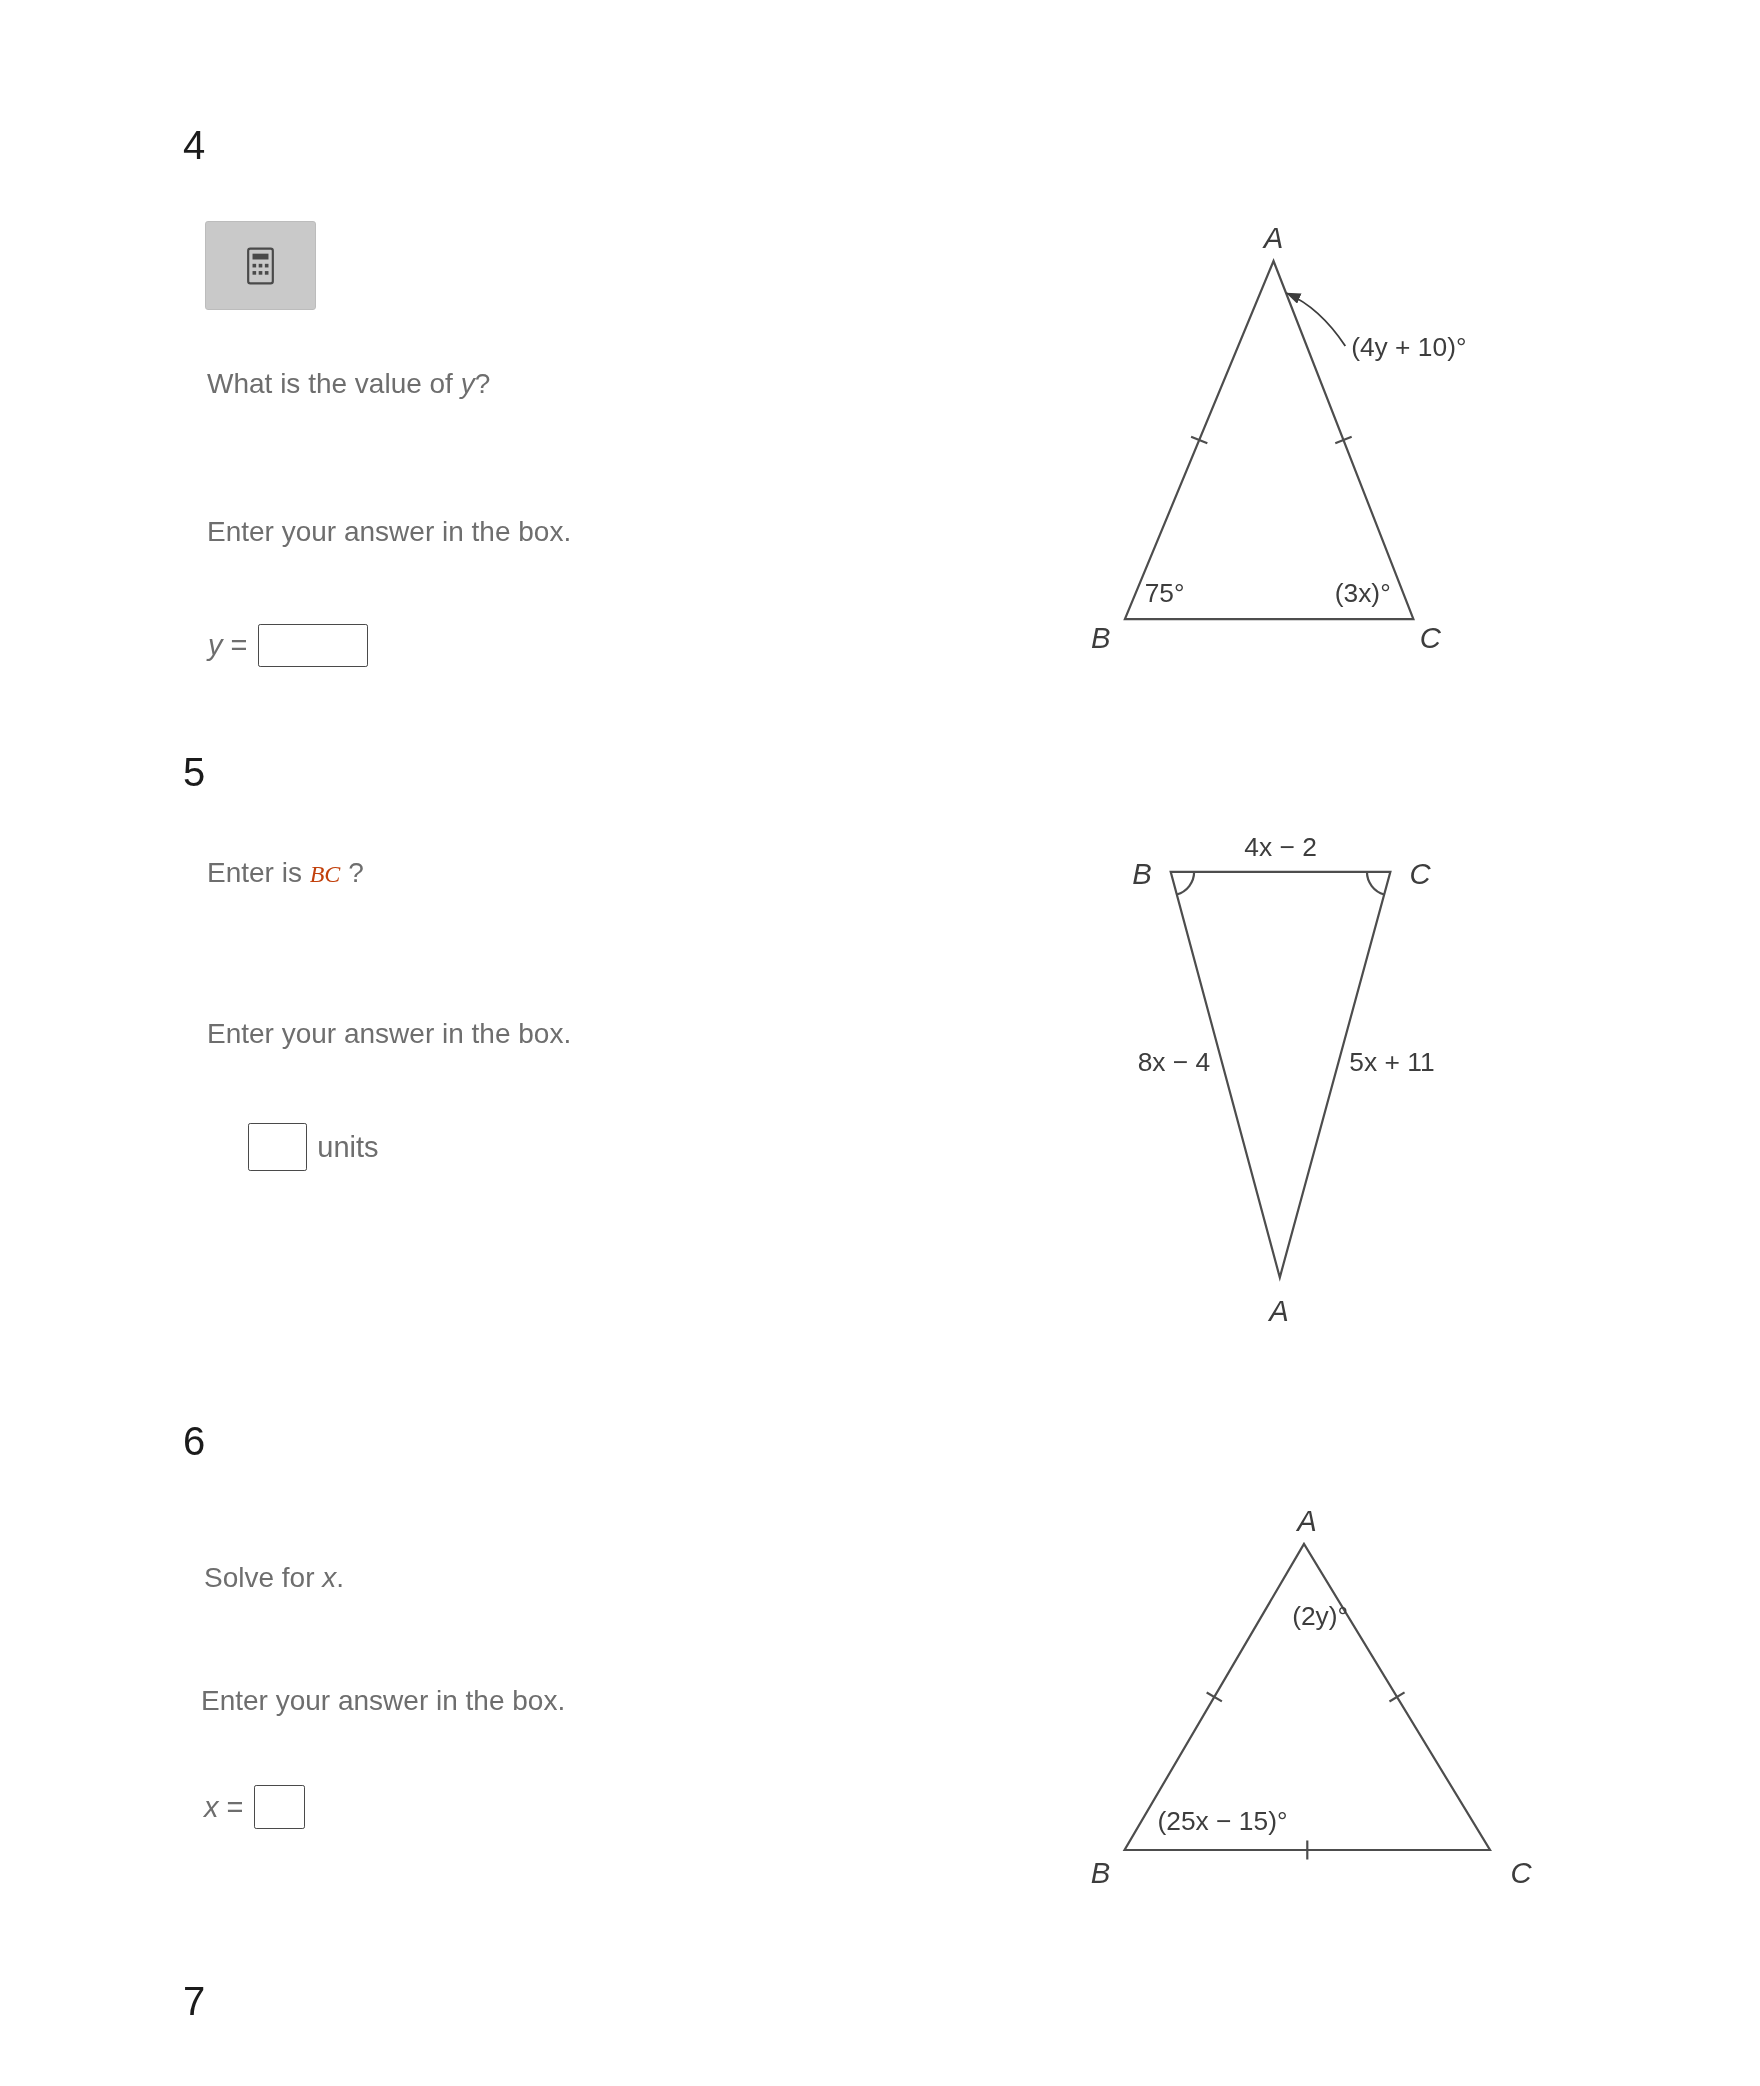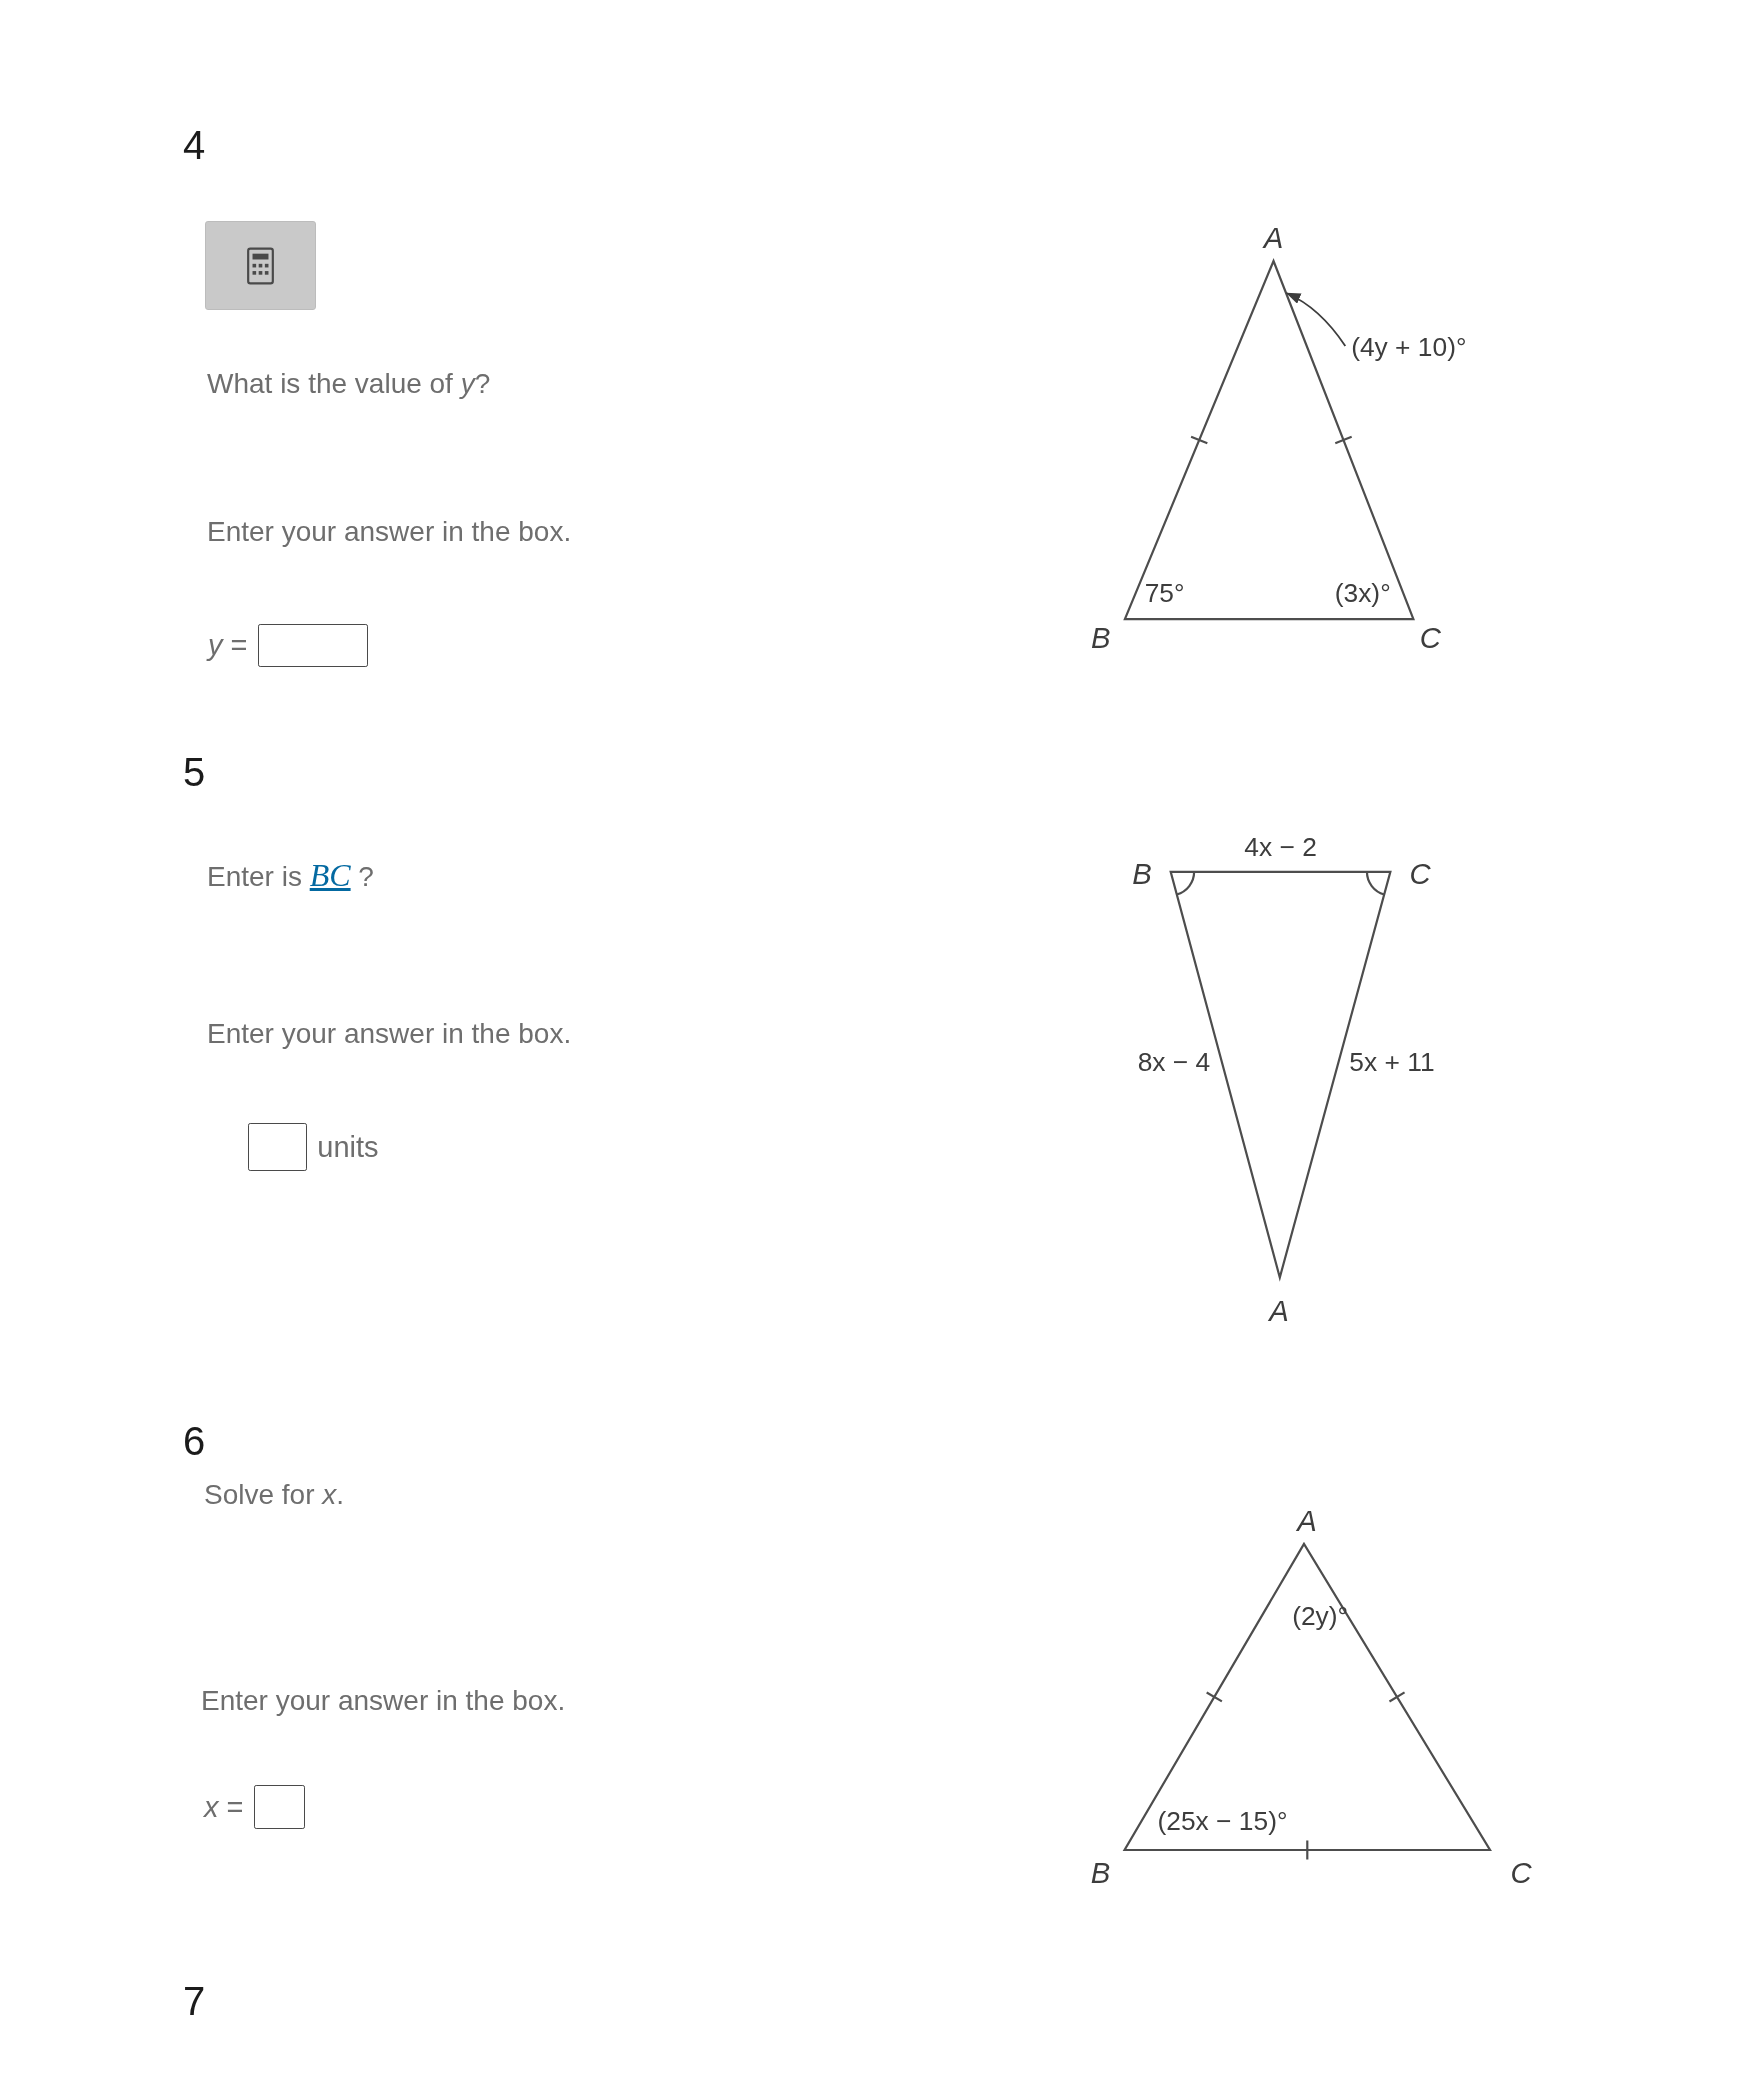--- a/index.html
+++ b/index.html
@@ -22,23 +22,22 @@
   .prompt, .instruction {
     position: absolute;
     font-size: 28px;
     color: #6e6e6e;
     margin-top: 16px;
   }
   .prompt .var { font-style: italic; }
   .prompt .serif-var {
     font-family: "Liberation Serif", serif;
     font-style: italic;
-    font-size: 32px;
-    color: #0369a1;
-    text-decoration: underline;
+    font-size: 24px;
+    color: #c2410c;
   }
   .answer-row {
     position: absolute;
     display: flex;
     align-items: center;
     gap: 10.3px;
     font-size: 29px;
     color: #6e6e6e;
   }
   .answer-row .var { font-style: italic; }
@@ -141,21 +140,21 @@
     <text class="vlabel" x="132" y="96" text-anchor="end">B</text>
     <text class="vlabel" x="484" y="96" text-anchor="start">C</text>
     <text class="vlabel" x="306" y="694" text-anchor="middle">A</text>
     <text class="expr" x="308" y="58" text-anchor="middle">4x − 2</text>
     <text class="expr" x="212" y="352" text-anchor="end">8x − 4</text>
     <text class="expr" x="402" y="352" text-anchor="start">5x + 11</text>
   </svg>
 
   <div class="qnum" style="left:183px; top:1419px;">6</div>
 
-  <div class="prompt" style="left:204px; top:1463px;text-align:center;">
+  <div class="prompt" style="left:204px; top:1546px;text-align:center;">
     <span>Solve for </span><span class="var">x</span><span>.</span>
   </div>
 
   <div class="instruction" style="left:201px; top:1669px;">Enter your answer in the box.</div>
 
   <div class="answer-row" style="left:204px; top:1785px;">
     <span><span class="var">x</span> <span>=</span></span>
     <input class="answer-input" style="width: 51px; height: 44px;" value="">
   </div>
 

